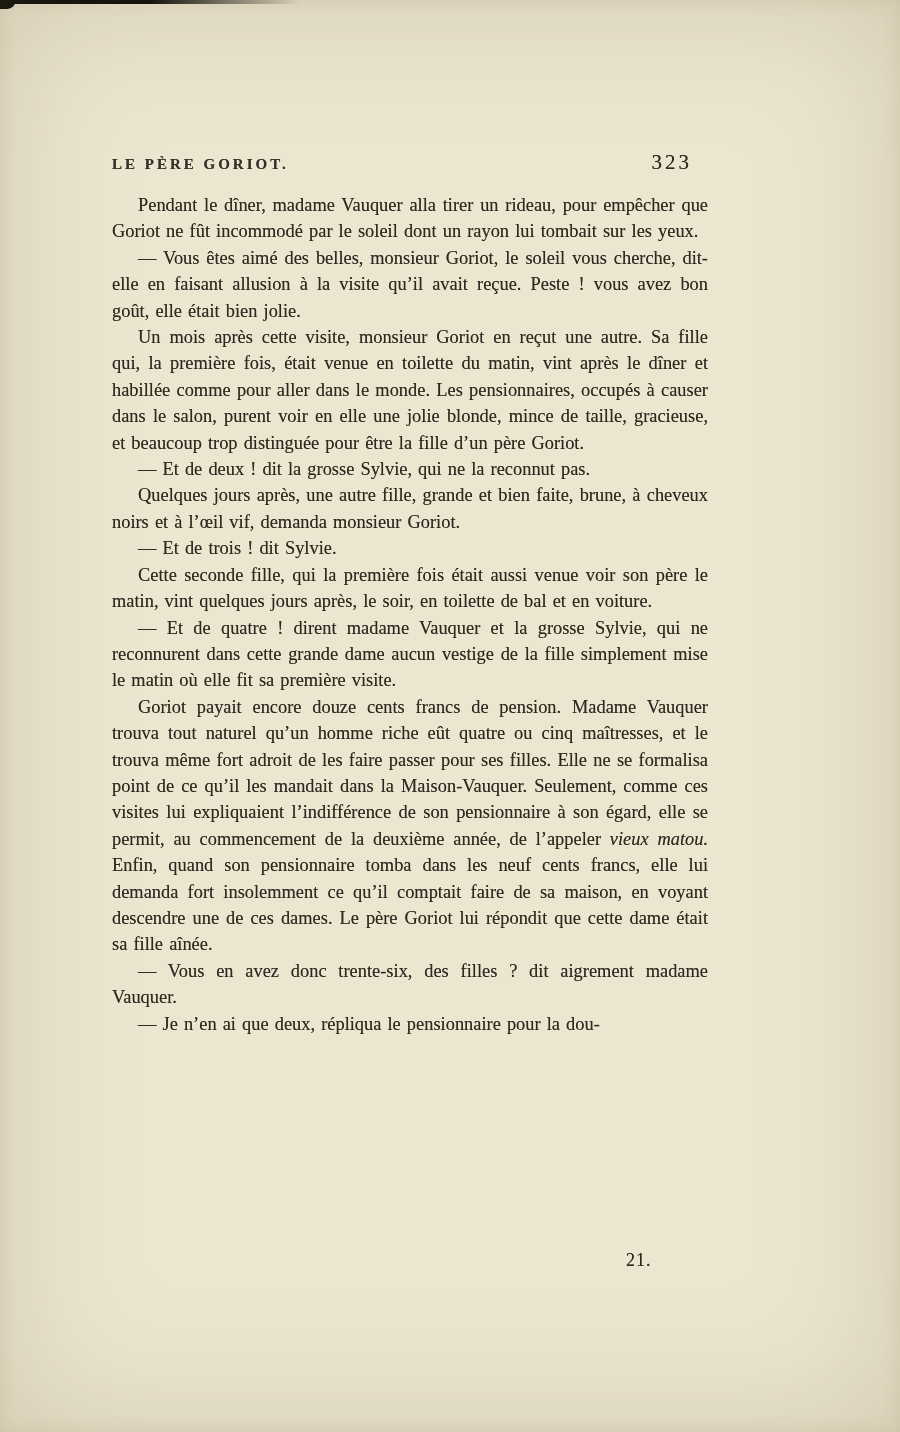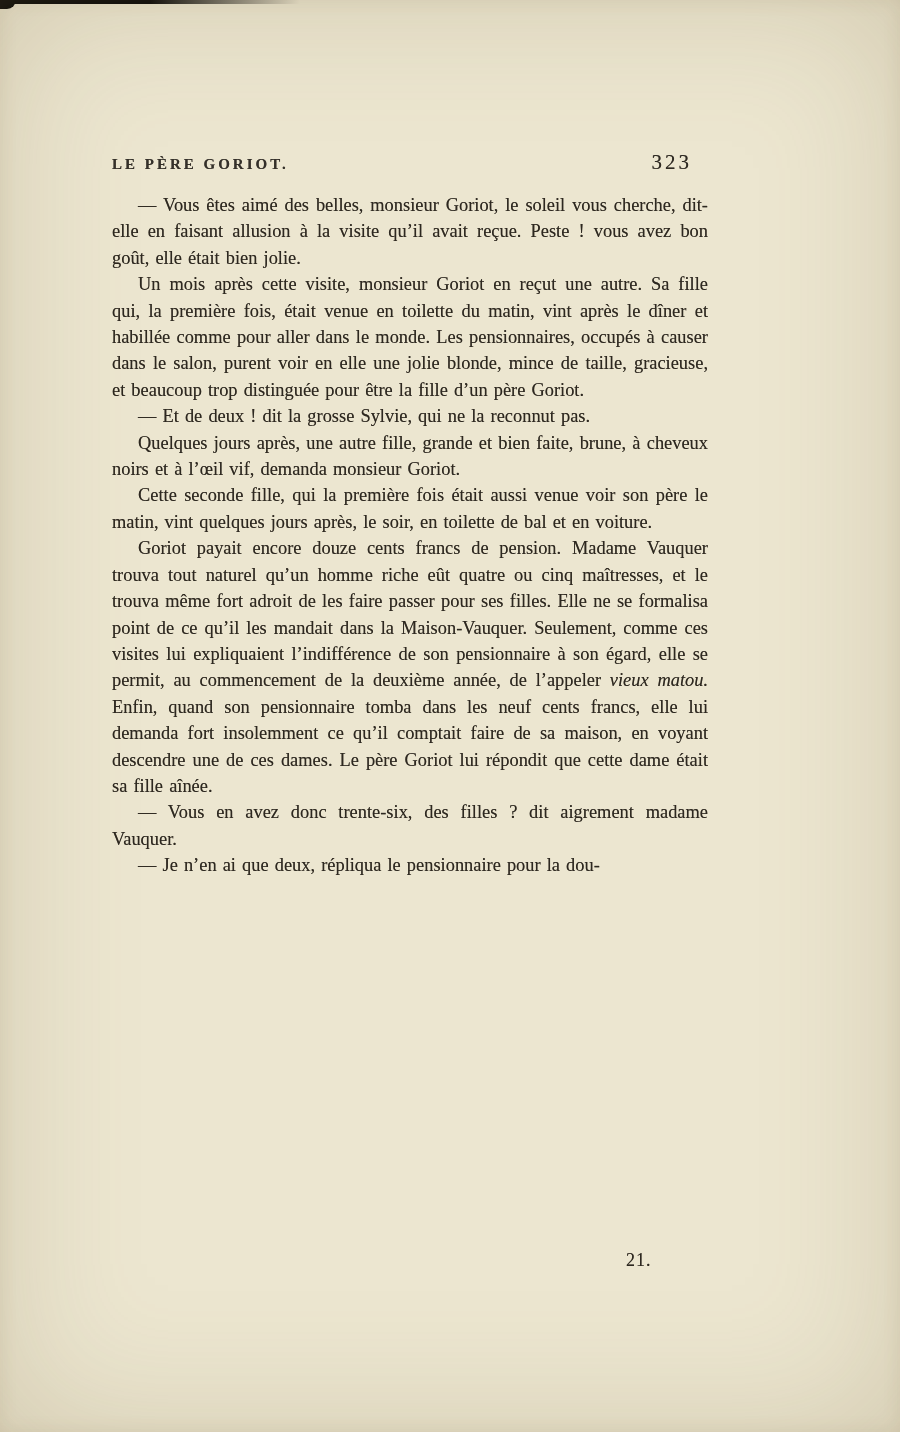--- a/index.html
+++ b/index.html
@@ -69,25 +69,28 @@
   <div class="artifact-top"></div>
   <div class="artifact-corner"></div>
 
   <div class="page-column">
     <div class="page-header">
       <span class="running-title">LE PÈRE GORIOT.</span>
       <span class="page-number">323</span>
     </div>
 
     <div class="text-block">
+        <p><span>Pendant le dîner, madame Vauquer alla tirer un rideau, pour empêcher que Goriot ne fût incommodé par le soleil dont un rayon lui tombait sur les yeux.</span></p>
         <p><span>— Vous êtes aimé des belles, monsieur Goriot, le soleil vous cherche, dit-elle en faisant allusion à la visite qu’il avait reçue. Peste ! vous avez bon goût, elle était bien jolie.</span></p>
         <p><span>Un mois après cette visite, monsieur Goriot en reçut une autre. Sa fille qui, la première fois, était venue en toilette du matin, vint après le dîner et habillée comme pour aller dans le monde. Les pensionnaires, occupés à causer dans le salon, purent voir en elle une jolie blonde, mince de taille, gracieuse, et beaucoup trop distinguée pour être la fille d’un père Goriot.</span></p>
         <p><span>— Et de deux ! dit la grosse Sylvie, qui ne la reconnut pas.</span></p>
         <p><span>Quelques jours après, une autre fille, grande et bien faite, brune, à cheveux noirs et à l’œil vif, demanda monsieur Goriot.</span></p>
+        <p><span>— Et de trois ! dit Sylvie.</span></p>
         <p><span>Cette seconde fille, qui la première fois était aussi venue voir son père le matin, vint quelques jours après, le soir, en toilette de bal et en voiture.</span></p>
+        <p><span>— Et de quatre ! dirent madame Vauquer et la grosse Sylvie, qui ne reconnurent dans cette grande dame aucun vestige de la fille simplement mise le matin où elle fit sa première visite.</span></p>
         <p><span>Goriot payait encore douze cents francs de pension. Madame Vauquer trouva tout naturel qu’un homme riche eût quatre ou cinq maîtresses, et le trouva même fort adroit de les faire passer pour ses filles. Elle ne se formalisa point de ce qu’il les mandait dans la Maison-Vauquer. Seulement, comme ces visites lui expliquaient l’indifférence de son pensionnaire à son égard, elle se permit, au commencement de la deuxième année, de l’appeler </span><em>vieux matou.</em><span> Enfin, quand son pensionnaire tomba dans les neuf cents francs, elle lui demanda fort insolemment ce qu’il comptait faire de sa maison, en voyant descendre une de ces dames. Le père Goriot lui répondit que cette dame était sa fille aînée.</span></p>
         <p><span>— Vous en avez donc trente-six, des filles ? dit aigrement madame Vauquer.</span></p>
         <p><span>— Je n’en ai que deux, répliqua le pensionnaire pour la dou-</span></p>
       </div>
   </div>
 
   <div class="signature-mark">21.</div>
 
   <div class="paper-vignette"></div>
 </div>

